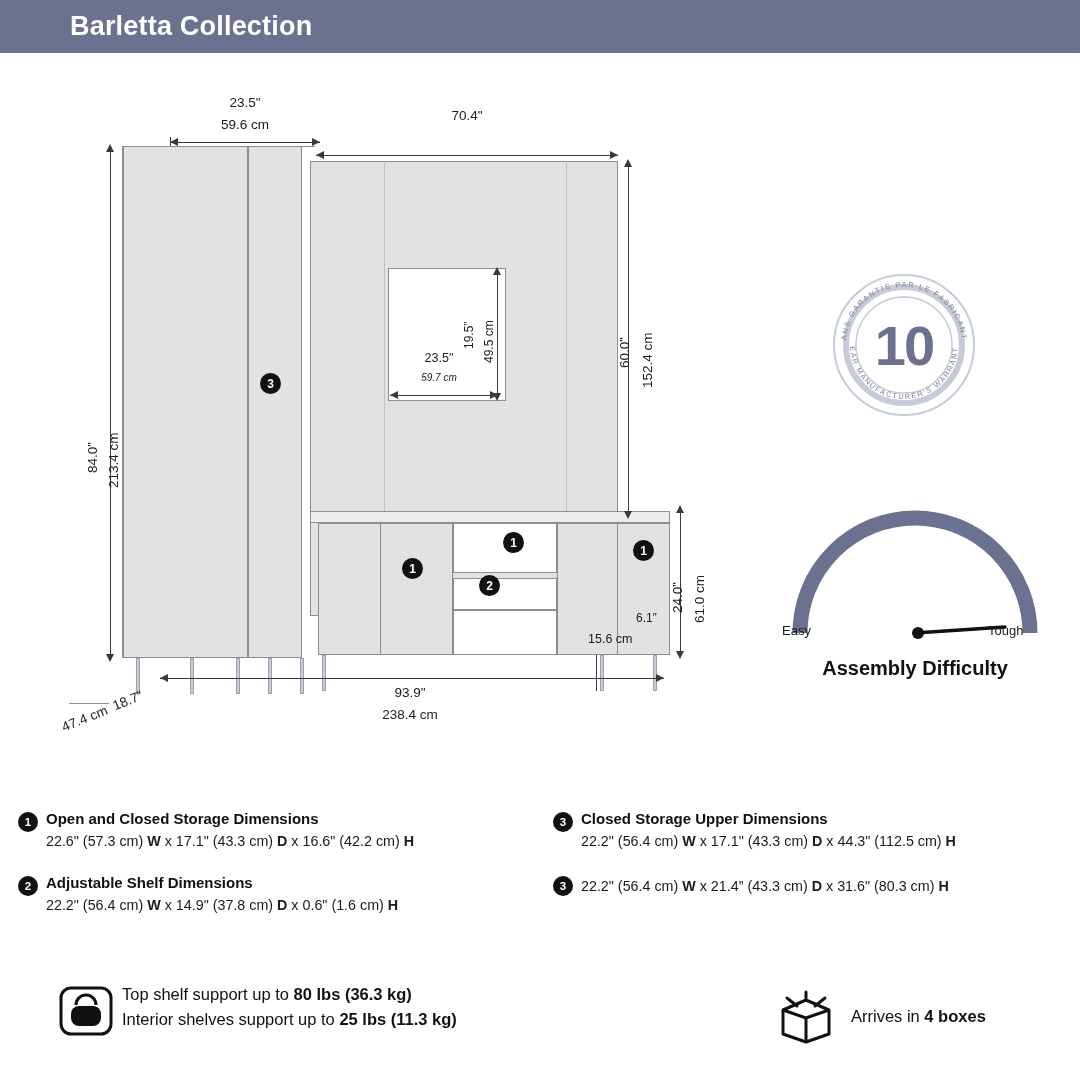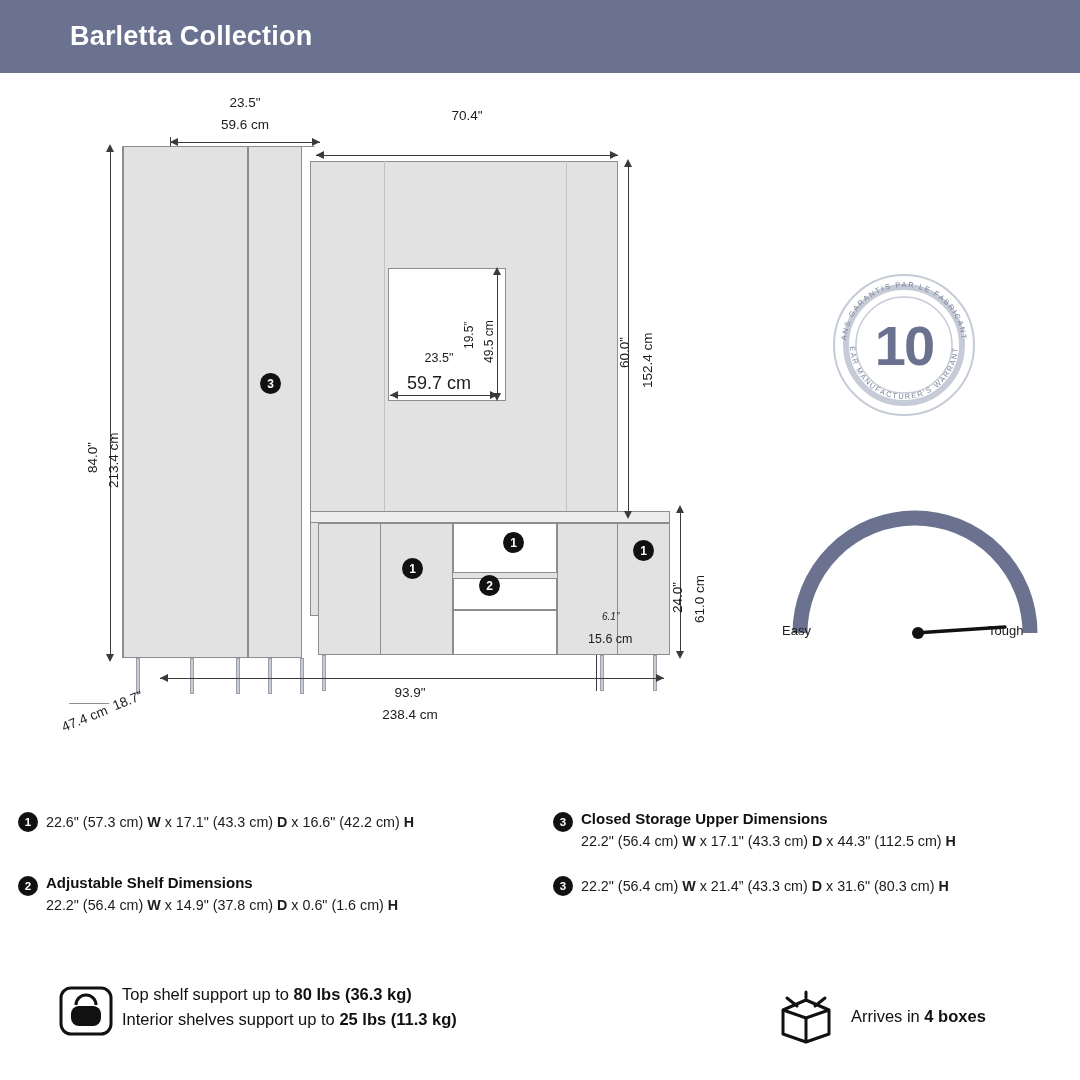--- a/index.html
+++ b/index.html
@@ -7,21 +7,21 @@
   body {
     width: 1080px; height: 1080px;
     background: #ffffff;
     font-family: "Liberation Sans", sans-serif;
     color: #1b1b1b;
     position: relative;
     overflow: hidden;
   }
   
   .header {
-    position: absolute; left:0; top:0; width:1080px; height:73px;
+    position: absolute; left:0; top:0; width:1080px; height:53px;
     background:#6a7290;
     display:flex; align-items:center;
   }
   .header-title {
     color:#ffffff; font-size:27px; font-weight:bold; letter-spacing:.2px;
     margin-left:70px;
   }
   
   .diagram { position:absolute; left:0; top:73px; width:760px; height:700px; }
 
@@ -169,30 +169,30 @@
   <div class="dimline v" style="left:497px; top:198px; height:126px;"></div>
   <div class="arrow up" style="left:493px; top:194px;"></div>
   <div class="arrow down" style="left:493px; top:320px;"></div>
   <div class="dimtext vert" style="left:462px; top:276px; font-size:12px;">19.5”</div>
   <div class="dimtext vert" style="left:482px; top:290px; font-size:12px;">49.5 cm</div>
 
   <div class="dimline h" style="left:390px; top:322px; width:108px;"></div>
   <div class="arrow left" style="left:390px; top:318px;"></div>
   <div class="arrow right" style="left:490px; top:318px;"></div>
   <div class="dimtext" style="left:380px; top:278px; width:118px; font-size:12.5px;">23.5"</div>
-  <div class="dimtext" style="left:380px; top:299px; width:118px; font-size:18px;">59.7 cm</div>
+  <div class="dimtext" style="left:380px; top:299px; width:118px; font-size:10px;font-style:italic;">59.7 cm</div>
 
   <div class="dimline v" style="left:680px; top:436px; height:146px;"></div>
   <div class="arrow up" style="left:676px; top:432px;"></div>
   <div class="arrow down" style="left:676px; top:578px;"></div>
   <div class="dimtext vert" style="left:670px; top:540px;">24.0”</div>
   <div class="dimtext vert" style="left:692px; top:550px;">61.0 cm</div>
 
   <div class="dimline v" style="left:596px; top:582px; height:36px;"></div>
-  <div class="dimtext" style="left:602px; top:538px; width:66px; font-size:10px; text-align:left;font-style:italic;">6.1”</div>
+  <div class="dimtext" style="left:636px; top:538px; width:66px; font-size:12px; text-align:left;">6.1”</div>
   <div class="dimtext" style="left:588px; top:559px; width:80px; font-size:12.5px; text-align:left;">15.6 cm</div>
 
   <div class="dimline h" style="left:160px; top:605px; width:504px;"></div>
   <div class="arrow left" style="left:160px; top:601px;"></div>
   <div class="arrow right" style="left:656px; top:601px;"></div>
   <div class="dimtext" style="left:300px; top:612px; width:220px;">93.9"</div>
   <div class="dimtext" style="left:300px; top:634px; width:220px;">238.4 cm</div>
 
   <div class="dimtext" style="left:88px; top:620px; width:80px; transform:rotate(-22deg);">18.7”</div>
   <div class="dimtext" style="left:30px; top:638px; width:110px; transform:rotate(-22deg);">47.4 cm</div>
@@ -218,26 +218,28 @@
 </div>
 
 <div class="gauge">
   <svg width="290" height="150" viewBox="0 0 290 150">
     <path d="M 30,128 A 115,115 0 0 1 260,128" fill="none" stroke="#6a7290" stroke-width="15" stroke-linecap="butt"></path>
     <line x1="145" y1="128" x2="235" y2="122" stroke="#111111" stroke-width="3.5" stroke-linecap="round"></line>
     <circle cx="148" cy="128" r="6" fill="#111111"></circle>
   </svg>
   <div class="gauge-label" style="left:12px; top:118px;">Easy</div>
   <div class="gauge-label" style="left:218px; top:118px;">Tough</div>
+  <div class="gauge-title">Assembly Difficulty</div>
 </div>
 
 <div class="legend">
 
   <div class="legend-item" style="left:18px; top:15px; width:520px;">
     <div class="legend-badge">1</div>
+    <div class="legend-title">Open and Closed Storage Dimensions</div>
     <div class="legend-sub">
       <span>22.6" (57.3 cm) </span><b>W</b><span> x 17.1" (43.3 cm) </span><b>D</b><span> x 16.6" (42.2 cm) </span><b>H</b>
     </div>
   </div>
 
   <div class="legend-item" style="left:18px; top:79px; width:520px;">
     <div class="legend-badge">2</div>
     <div class="legend-title">Adjustable Shelf Dimensions</div>
     <div class="legend-sub">
       <span>22.2" (56.4 cm) </span><b>W</b><span> x 14.9" (37.8 cm) </span><b>D</b><span> x 0.6" (1.6 cm) </span><b>H</b>

